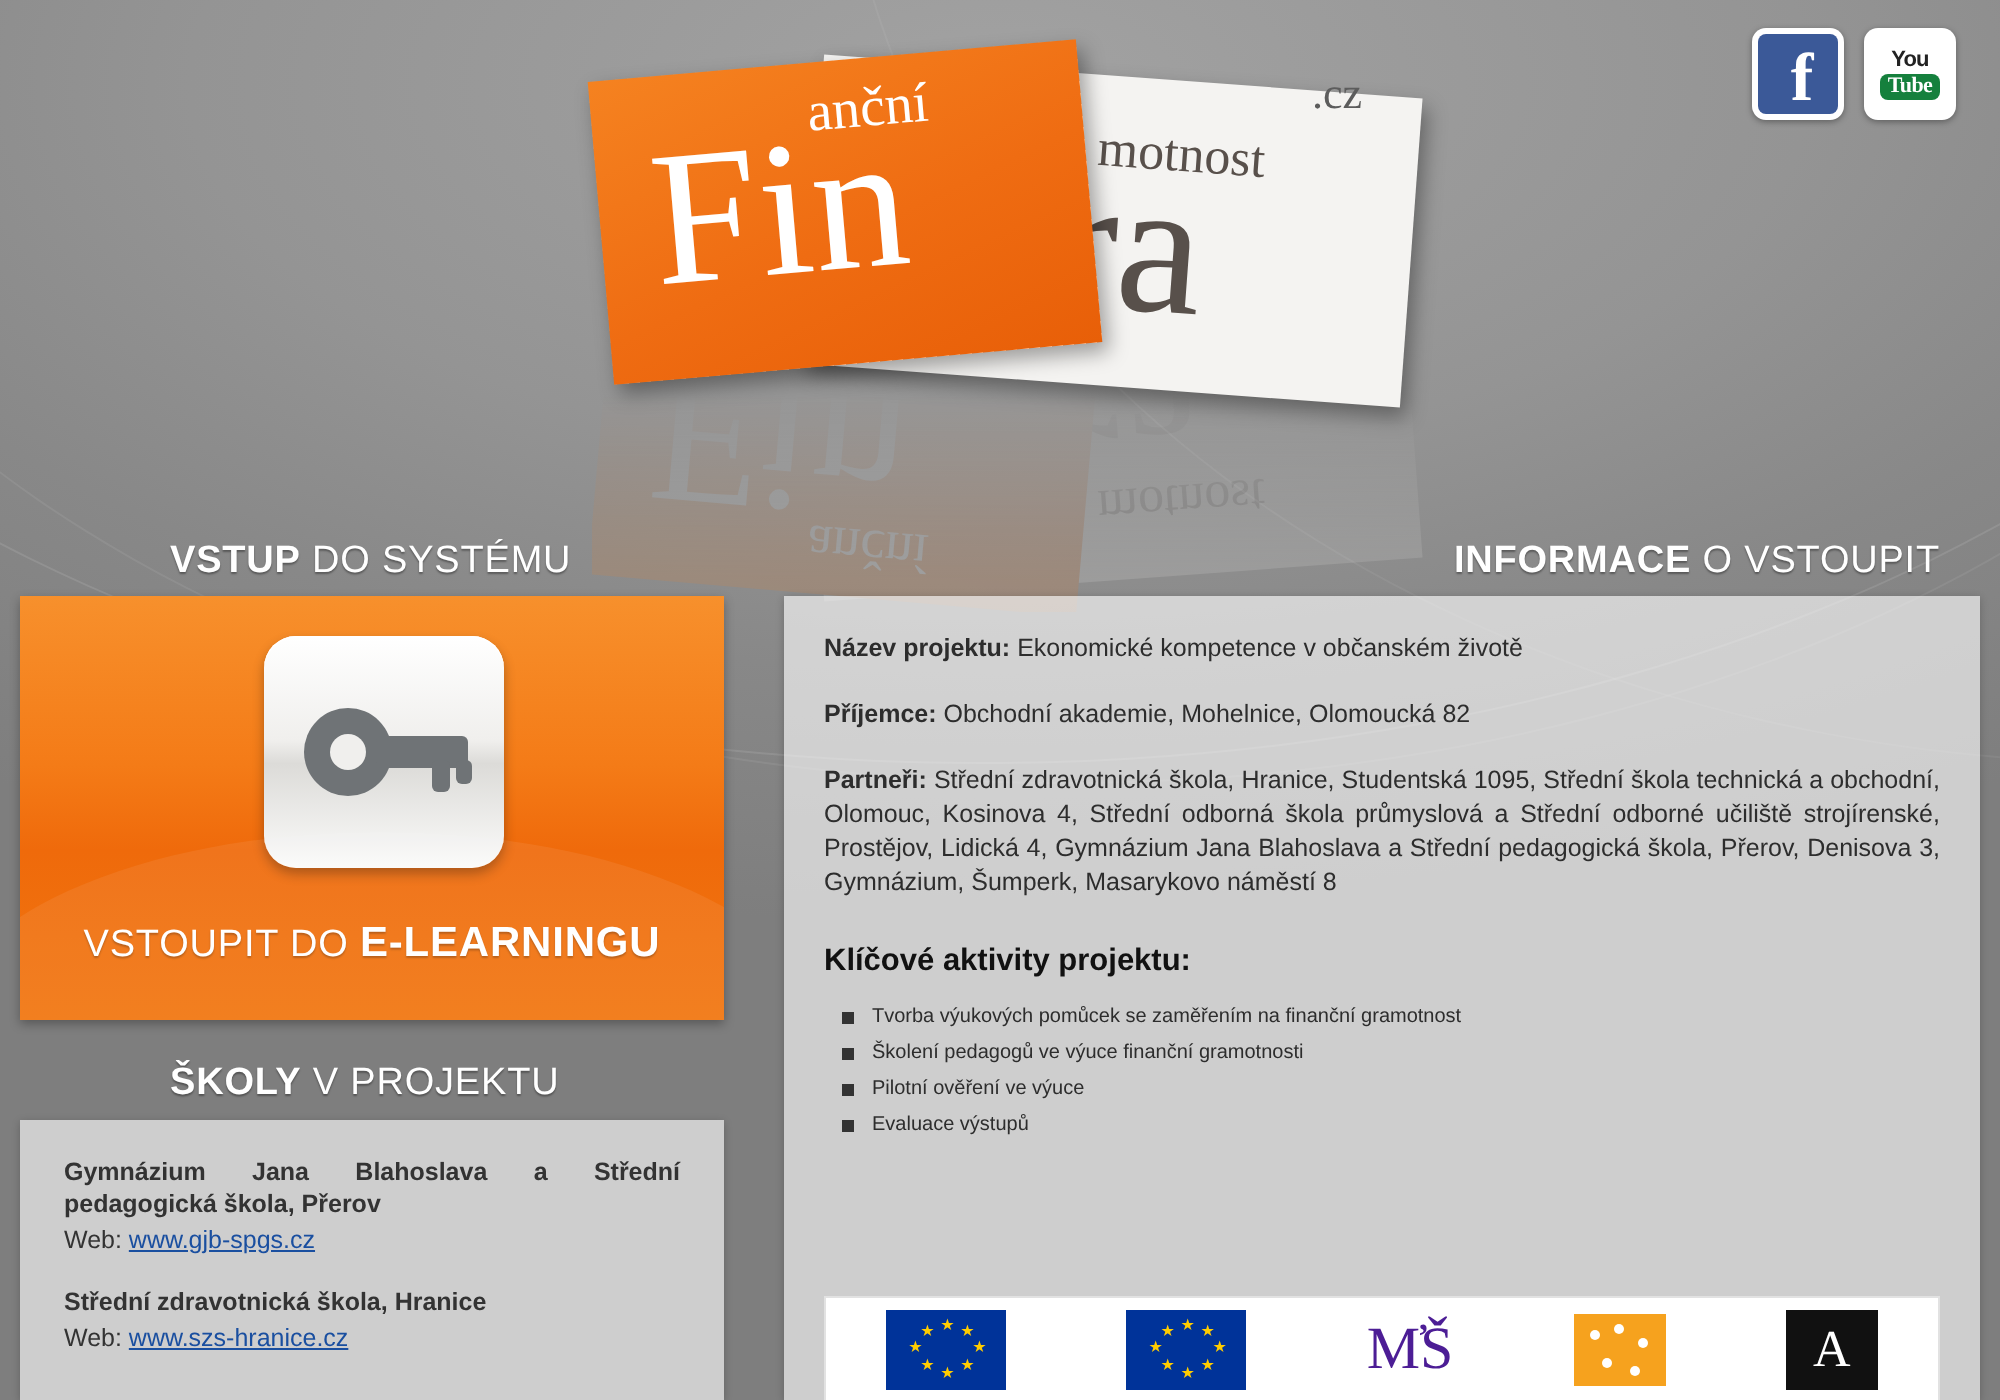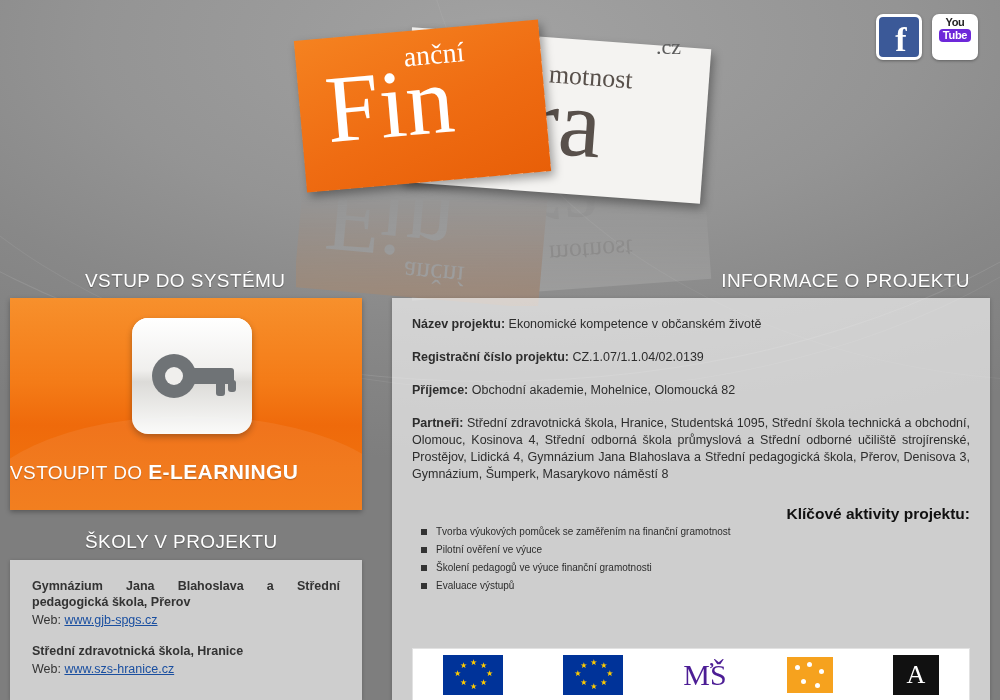--- a/index.html
+++ b/index.html
@@ -56,29 +56,29 @@
     font-size: 34px;
     line-height: 40px;
     text-align: center;
     position: relative;
   }
   .fb-inner span { position: relative; top: 3px; left: 2px;}
   .yt-inner {
     width: 100%; height: 100%;
     background: #fff;
     border-radius: 4px;
-    display: flex; align-items: center; justify-content: flex-start;
+    display: flex; align-items: center; justify-content: center;
     flex-direction: column;
   }
   .yt-tube {
-    font-family: Liberation Sans, sans-serif;
+    font-family: Liberation Serif, serif;
     font-size: 11px;
     font-weight: bold;
     color: #fff;
-    background: #6d28d9;
+    background: #15803d;
     border-radius: 4px;
     padding: 1px 4px;
     letter-spacing: -0.3px;
     line-height: 11px;
   }
   .yt-you {
     font-size: 11px;
     font-weight: bold;
     color: #222;
     line-height: 11px;
@@ -165,21 +165,21 @@
 
   
   .hdr {
     position: absolute;
     font-size: 19px;
     letter-spacing: 0.4px;
     color: #fff;
     text-shadow: 0 1px 1px rgba(0,0,0,0.35);
     font-weight: normal;
   }
-  .hdr b { font-weight: normal; }
+  .hdr b { font-weight: bold; }
   #h-vstup { left: 85px; top: 270px; }
   #h-info  { right: 30px; top: 270px; }
   #h-skoly { left: 85px; top: 531px; }
 
   
   .elearn-box {
     position: absolute;
     left: 10px; top: 298px;
     width: 352px; height: 212px;
     background: linear-gradient(180deg, #f7902c 0%, #f47b17 40%, #ef6a0b 60%, #f1760f 100%);
@@ -198,20 +198,21 @@
     left: 122px; top: 20px;
     width: 120px; height: 116px;
     border-radius: 16px;
     background: linear-gradient(180deg,#ffffff 0%, #f0efed 45%, #dcdbd8 55%, #fbfbfa 100%);
     box-shadow: 0 3px 6px rgba(0,0,0,0.3), inset 0 1px 0 #fff;
   }
   .key-svg { position: absolute; left: 16px; top: 22px; }
   .elearn-label {
     position: absolute;
     left: 0; right: 0; top: 162px;
+    text-align: center;
     color: #fff;
     font-size: 19px;
     letter-spacing: 0.4px;
     text-shadow: 0 1px 1px rgba(0,0,0,0.25);
   }
   .elearn-label b { font-weight: bold; font-size: 21px;}
 
   .schools-box {
     position: absolute;
     left: 10px; top: 560px;
@@ -239,21 +240,21 @@
     font-size: 12.5px;
     color: #2d2d2d;
   }
   .info-line { margin-bottom: 16px; line-height: 17px; text-align: justify; }
   .info-line b { font-weight: bold; }
   .kac-title {
     font-size: 15.5px;
     font-weight: bold;
     color: #111;
     margin-top: 22px;
-    text-align: right;
+    margin-bottom: 10px;
   }
   ul.kac {
     margin: 0 0 14px 0;
     padding-left: 22px;
     list-style: none;
   }
   ul.kac li {
     position: relative;
     line-height: 18px;
     font-size: 10px;
@@ -333,21 +334,21 @@
   <div class="card card-orange">
     <div class="t-fin">Fin</div>
     <div class="t-ancni">anční</div>
   </div>
 </div>
 
 <div class="hdr" id="h-vstup">
   <b>VSTUP</b><span> DO SYSTÉMU</span>
 </div>
 <div class="hdr" id="h-info">
-  <b>INFORMACE</b><span> O PROJEKTU</span>
+  <b>INFORMACE</b><span> O VSTOUPIT</span>
 </div>
 <div class="hdr" id="h-skoly">
   <b>ŠKOLY</b><span> V PROJEKTU</span>
 </div>
 
 <div class="elearn-box">
   <div class="key-tile">
     <svg class="key-svg" width="88" height="72" viewBox="0 0 88 72">
       <g fill="#6f7376">
         <circle cx="26" cy="36" r="22"></circle>
@@ -372,34 +373,31 @@
   <div class="school-web">
     <span>Web: </span><a href="#">www.szs-hranice.cz</a>
   </div>
 </div>
 
 <div class="info-box">
   <div class="info-line">
     <b>Název projektu:</b><span> Ekonomické kompetence v občanském životě</span>
   </div>
   <div class="info-line">
-    <b>Registrační číslo projektu:</b><span> CZ.1.07/1.1.04/02.0139</span>
-  </div>
-  <div class="info-line">
     <b>Příjemce:</b><span> Obchodní akademie, Mohelnice, Olomoucká 82</span>
   </div>
   <div class="info-line">
     <b>Partneři:</b><span> Střední zdravotnická škola, Hranice, Studentská 1095, Střední škola technická a obchodní, Olomouc, Kosinova 4, Střední odborná škola průmyslová a Střední odborné učiliště strojírenské, Prostějov, Lidická 4, Gymnázium Jana Blahoslava a Střední pedagogická škola, Přerov, Denisova 3, Gymnázium, Šumperk, Masarykovo náměstí 8</span>
   </div>
 
   <div class="kac-title">Klíčové aktivity projektu:</div>
   <ul class="kac">
     <li>Tvorba výukových pomůcek se zaměřením na finanční gramotnost</li>
+    <li>Školení pedagogů ve výuce finanční gramotnosti</li>
     <li>Pilotní ověření ve výuce</li>
-    <li>Školení pedagogů ve výuce finanční gramotnosti</li>
     <li>Evaluace výstupů</li>
   </ul>
 
   <div class="logo-strip">
     <div class="strip-item">
       <div class="eu-flag">
         <span class="eu-star" style="left:27px;top:4px">★</span>
         <span class="eu-star" style="left:37px;top:7px">★</span>
         <span class="eu-star" style="left:43px;top:15px">★</span>
         <span class="eu-star" style="left:37px;top:24px">★</span>

